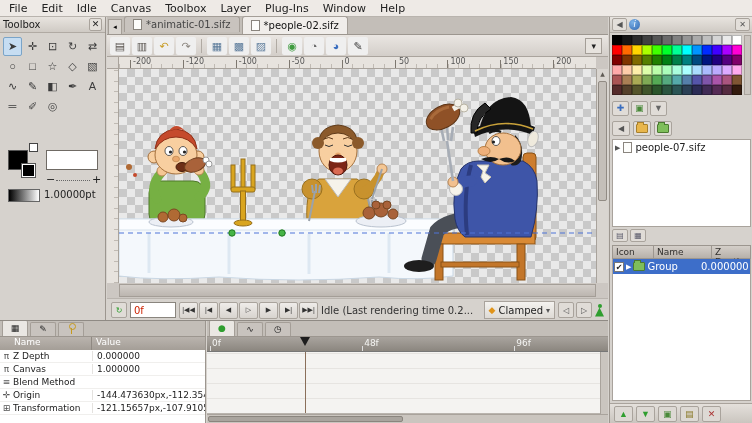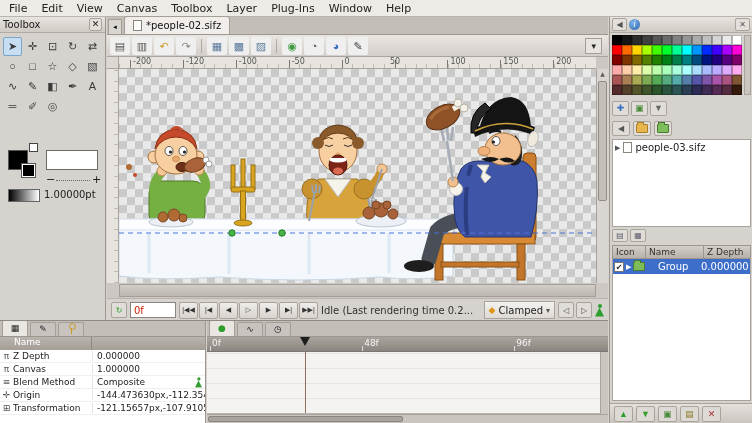--- a/index.html
+++ b/index.html
@@ -134,28 +134,28 @@
 .file-list { position:absolute; left:2px; top:122px; width:139px; height:88px; background:#fff;
   border:1px solid #a9a39c; font-size:10px; overflow:hidden; }
 .file-row { display:flex; align-items:center; gap:3px; height:15px; padding:0 2px; }
 .tri { font-size:7px; color:#555; }
 .lay-tools { position:absolute; left:2px; top:212px; height:14px; display:flex; gap:2px; }
 .lt-btn { width:16px; height:13px; border:1px solid #a9a39c; background:#e0dcd7; font-size:8px;
   border-radius:2px; line-height:11px; text-align:center; color:#556; }
 .lay-head { position:absolute; left:2px; top:228px; width:139px; height:14px; display:flex;
   background:linear-gradient(#d4cfc9,#b7b1aa); border:1px solid #9c968f; font-size:9px; color:#33312e; }
 .lay-head span { padding:1px 3px; border-right:1px solid #9c968f; }
-.lh-icon { width:33px; } .lh-name { width:58px; } .lh-z { flex:1; border-right:none !important; }
+.lh-icon { width:41px; } .lh-name { width:58px; } .lh-z { flex:1; border-right:none !important; }
 .lay-list { position:absolute; left:2px; top:242px; width:139px; bottom:22px; background:#fff;
   border:1px solid #a9a39c; border-top:none; font-size:10px; overflow:hidden; }
 .lay-row { display:flex; align-items:center; height:15px; gap:2px; padding:0 1px; }
 .lay-row.selected { background:#3d6ec9; color:#fff; }
 .cb { width:10px; height:10px; background:#fff; border:1px solid #777; font-size:8px; line-height:9px;
   text-align:center; color:#222; }
-.lay-name { flex:1;text-align:center; } .lay-z { width:48px; }
+.lay-name { flex:1; } .lay-z { width:48px; }
 .lay-bottom { position:absolute; left:0; bottom:0; width:143px; height:20px;
   background:linear-gradient(#e4e0db,#cac5bf); border-top:1px solid #a9a39c;
   display:flex; align-items:center; gap:3px; padding:0 4px; }
 .lb-btn { width:19px; height:16px; border:1px solid #a9a39c; background:#ddd9d4; font-size:9px;
   border-radius:2px; line-height:14px; text-align:center; }
 
 
 .params { position:absolute; left:0; top:321px; width:206px; height:102px; background:#d6d2cd;
   border-right:1px solid #9c968f; }
 .p-tabs { height:16px; display:flex; align-items:flex-end; background:#c3beb8; border-bottom:1px solid #9c968f; }
@@ -195,21 +195,21 @@
 .hsplit { position:absolute; left:0; top:320px; width:608px; height:1px; background:#8f8a84; }
 </style>
 </head>
 <body>
 
 <div class="app">
 
   <div class="menubar" id="menubar">
       <span class="mi">File</span>
       <span class="mi">Edit</span>
-      <span class="mi">View</span>
+      <span class="mi">Idle</span>
       <span class="mi">Canvas</span>
       <span class="mi">Toolbox</span>
       <span class="mi">Layer</span>
       <span class="mi">Plug-Ins</span>
       <span class="mi">Window</span>
       <span class="mi">Help</span>
     </div>
 
   <div class="toolbox">
     <div class="panel-title">
@@ -244,20 +244,24 @@
     <span class="wline"></span>
     <span class="plus">+</span>
     <div class="grad-sw"></div>
     <span class="width-label">1.00000pt</span>
   </div>
 
   <div class="center">
     <div class="tabbar">
       <button class="tab-scroll">◂</button>
       <span id="tabs" style="display:flex">
+          <span class="tab">
+            <span class="page-ic"></span>
+            <span>*animatic-01.sifz</span>
+          </span>
           <span class="tab active">
             <span class="page-ic"></span>
             <span>*people-02.sifz</span>
           </span>
         </span>
     </div>
     <div class="ctoolbar" id="ctoolbar">
         <button class="cbtn" style="color: rgb(90, 85, 80);">▤</button>
         <button class="cbtn" style="color: rgb(90, 85, 80);">▥</button>
         <button class="cbtn" style="color: rgb(199, 155, 35);">↶</button>
@@ -280,21 +284,21 @@
           <span class="rlbl" style="left: 14px;">-200</span>
           <span class="rtick" style="left: 63.9px;"></span>
           <span class="rlbl" style="left: 66.9px;">-120</span>
           <span class="rtick" style="left: 116.8px;"></span>
           <span class="rlbl" style="left: 119.8px;">-100</span>
           <span class="rtick" style="left: 169.7px;"></span>
           <span class="rlbl" style="left: 172.7px;">-50</span>
           <span class="rtick" style="left: 222.6px;"></span>
           <span class="rlbl" style="left: 225.6px;">0</span>
           <span class="rtick" style="left: 275.5px;"></span>
-          <span class="rlbl" style="left: 271px;">50</span>
+          <span class="rlbl" style="left: 280px;">50</span>
           <span class="rtick" style="left: 328.4px;"></span>
           <span class="rlbl" style="left: 331.4px;">100</span>
           <span class="rtick" style="left: 381.3px;"></span>
           <span class="rlbl" style="left: 384.3px;">150</span>
           <span class="rtick" style="left: 434.2px;"></span>
           <span class="rlbl" style="left: 437.2px;">200</span>
         </div>
     </div>
     <div class="canvas-zone">
       <div class="vruler"></div>
@@ -563,21 +567,21 @@
           <span class="ic-folder"></span>
         </span>
       <span class="fn-btn">
           <span class="ic-folder green"></span>
         </span>
     </div>
     <div class="file-list" id="fileList">
         <div class="file-row">
           <span class="tri">▶</span>
           <span class="page-ic"></span>
-          <span>people-03.sifz</span>
+          <span>people-07.sifz</span>
         </div>
       </div>
     <div class="lay-tools">
       <span class="lt-btn">▤</span>
       <span class="lt-btn">▦</span>
     </div>
     <div class="lay-head">
       <span class="lh-icon">Icon</span>
       <span class="lh-name">Name</span>
       <span class="lh-z">Z Depth</span>
@@ -601,43 +605,40 @@
   </div>
 
   <div class="params">
     <div class="p-tabs">
       <span class="p-tab active">▦</span>
       <span class="p-tab">✎</span>
       <span class="p-tab"><span class="ic-key"></span></span>
     </div>
     <div class="p-head">
       <span class="c1">Name</span>
+      <span class="c2">Value</span>
     </div>
     <div class="p-rows" id="paramRows">
         <div class="p-row">
           <span class="p-ic">π</span>
           <span class="p-name">Z Depth</span>
           <span class="p-val">
             <span>0.000000</span>
           </span>
         </div>
         <div class="p-row">
           <span class="p-ic">π</span>
           <span class="p-name">Canvas</span>
           <span class="p-val">
             <span>1.000000</span>
           </span>
         </div>
         <div class="p-row">
           <span class="p-ic">≡</span>
           <span class="p-name">Blend Method</span>
-          <span class="p-val">
-            <span>Composite</span>
-            <span class="ic-person"></span>
-          </span>
         </div>
         <div class="p-row">
           <span class="p-ic">✛</span>
           <span class="p-name">Origin</span>
           <span class="p-val">
             <span>-144.473630px,-112.3540</span>
           </span>
         </div>
         <div class="p-row">
           <span class="p-ic">⊞</span>

